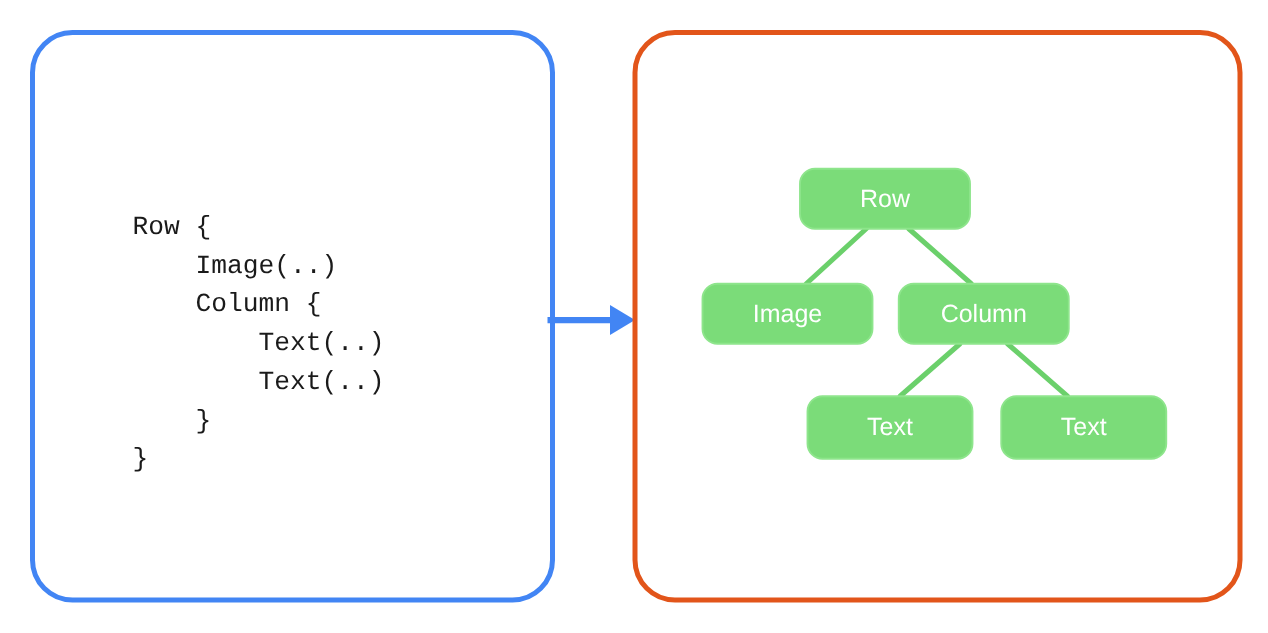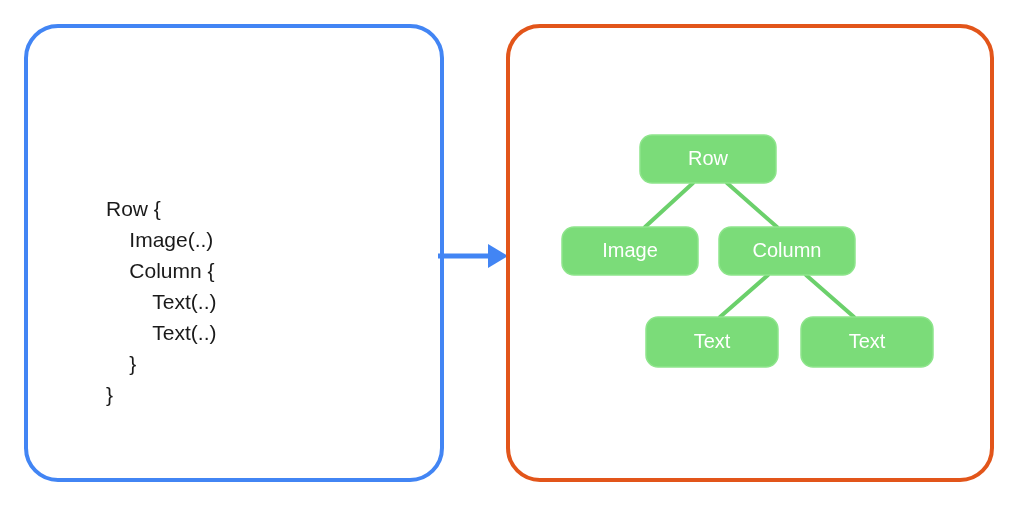--- a/index.html
+++ b/index.html
@@ -43,23 +43,23 @@
     width: 488px;
     height: 458px;
     border: 4px solid #e2551a;
     border-radius: 34px;
   }
 
   
   #code-block {
     position: absolute;
     left: 78px;
-    top: 165px;
+    top: 139px;
     margin: 0;
-    font-family: Liberation Sans, sans-serif;
+    font-family: Liberation Mono, monospace;
     font-size: 21px;
     line-height: 31px;
     color: #1a1a1a;
     white-space: pre;
     letter-spacing: 0px;
   }
 
   
   #arrow-svg {
     position: absolute;

